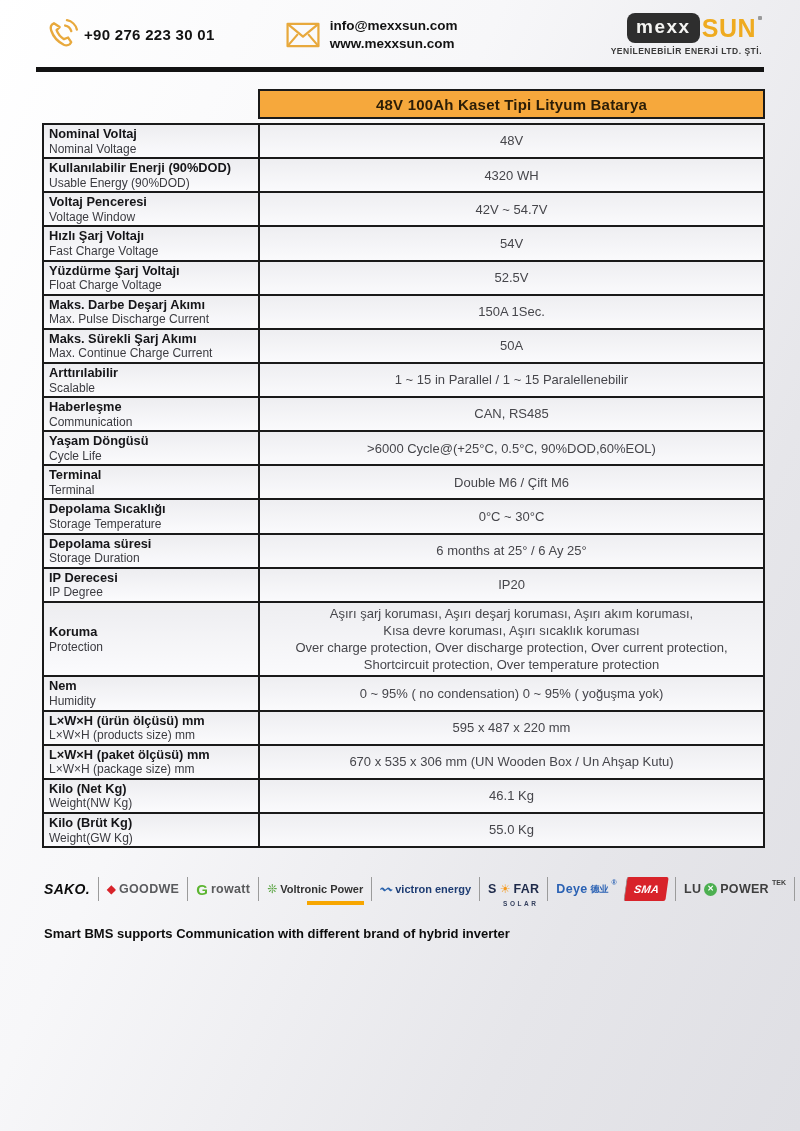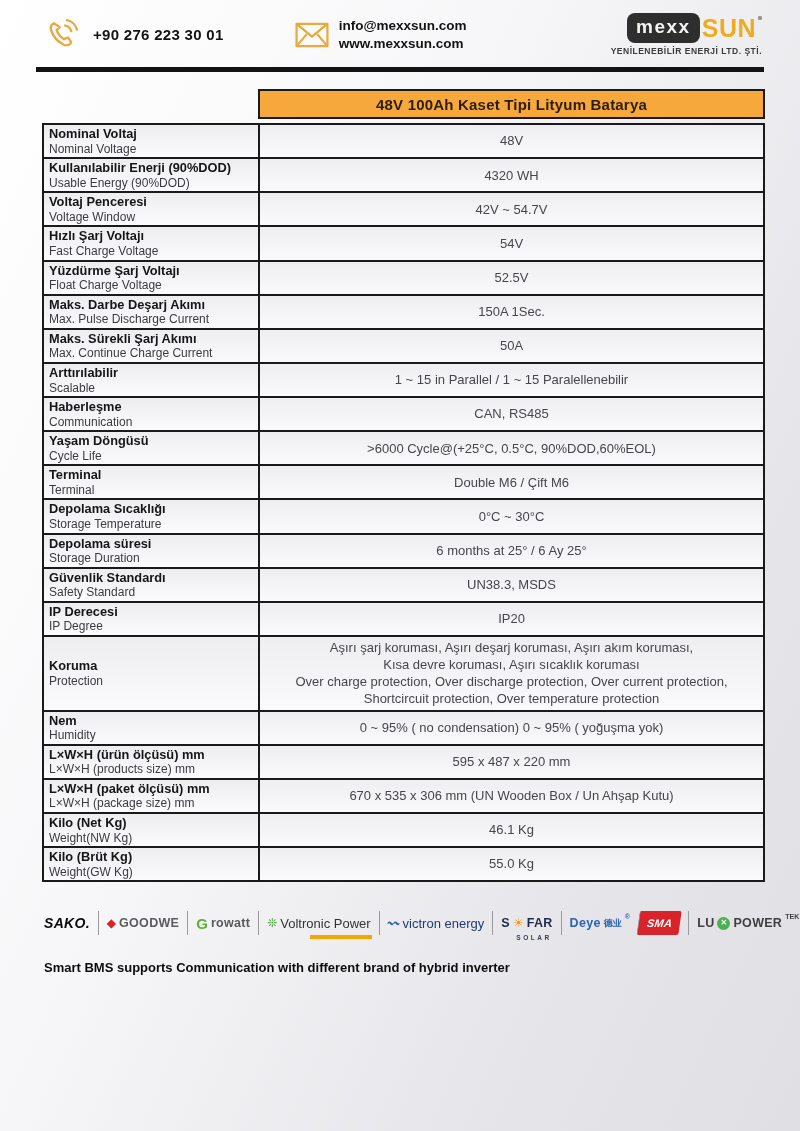--- a/index.html
+++ b/index.html
@@ -5,21 +5,21 @@
   * { box-sizing: border-box; margin: 0; padding: 0; }
   html, body { width: 800px; height: 1131px; }
   body {
     font-family: "Liberation Sans", sans-serif;
     background: linear-gradient(115deg, #ffffff 0%, #f7f7f9 38%, #e6e6ea 75%, #dfdfe4 100%);
     overflow: hidden;
   }
   
   .topbar { display: flex; align-items: center; padding: 13px 38px 9px 44px; }
   .phone-group, .email-group { display: flex; align-items: center; }
-  .phone-group { gap: 13px; }
+  .phone-group { gap: 4px; }
   .email-group { gap: 9px; margin-left: 70px; }
   .phone-number { font-size: 15px; font-weight: bold; color: #131313; letter-spacing: .3px; }
   .email-lines { font-size: 13.5px; font-weight: bold; color: #131313; line-height: 1.3; }
   .logo-block { margin-left: auto; text-align: right; }
   .logo-row { display: flex; align-items: center; justify-content: flex-end; }
   .logo-mexx { background: #2e2e2e; color: #f4f4f2; font-weight: bold; font-size: 19px;
                padding: 3px 9px 5px; border-radius: 8px; letter-spacing: 1.5px; }
   .logo-sun { color: #efab20; font-weight: 900; font-size: 25px; letter-spacing: .5px; margin-left: 2px; }
   .logo-tm { width: 4px; height: 4px; background: #9a9a9a; border-radius: 1px; align-self: flex-start; margin: 3px 0 0 2px; }
   .logo-sub { font-size: 8.5px; font-weight: bold; color: #3a3a3a; margin-top: 3px; letter-spacing: .5px; }
@@ -40,21 +40,21 @@
   td.val { text-align: center; font-size: 13px; color: #46464b; padding: 2px 8px;
            background: linear-gradient(180deg, #eeeef1 0%, #fafafc 100%);
            white-space: pre-line; line-height: 1.32; }
   tr.tall td { height: 64px; }
   
   .brand-strip { display: flex; align-items: center; margin: 26px 34px 0 44px; height: 30px; }
   .brand { display: inline-flex; align-items: center; gap: 3px; position: relative; white-space: nowrap; }
   .brand + .brand { border-left: 1.5px solid #9b9b9b; padding-left: 8px; margin-left: 8px; height: 24px; }
   .b-text { font-weight: bold; font-size: 12.5px; letter-spacing: .3px; }
   .b-italic { font-style: italic; font-weight: 900; font-size: 14px; }
-  .b-small { font-size: 13px; font-weight: normal; letter-spacing: 0; }
+  .b-small { font-size: 11px; font-weight: bold; letter-spacing: 0; }
   .b-lead { font-weight: bold; font-size: 15px; }
   .b-icon { font-size: 12px; line-height: 1; }
   .b-midicon { font-size: 12px; line-height: 1; }
   .b-circle { background: #4caf50; color: #fff; border-radius: 50%; width: 13px; height: 13px;
               display: inline-flex; align-items: center; justify-content: center; font-size: 8px; font-weight: bold; }
   .b-sup { font-size: 7px; font-weight: bold; align-self: flex-start; margin-top: 2px; }
   .b-extra { font-size: 9px; font-weight: bold; }
   .b-sub { position: absolute; bottom: -6px; right: 1px; font-size: 6.5px; font-weight: bold;
            letter-spacing: 2.5px; color: #35405e; }
   .b-underbar { position: absolute; bottom: -4px; right: -1px; width: 55%; height: 4px; }
@@ -212,27 +212,20 @@
     </tr>
 
     <tr>
       <td class="lbl">
         <div class="lbl-tr">Depolama süresi</div>
         <div class="lbl-en">Storage Duration</div>
       </td>
       <td class="val">6 months at 25° / 6 Ay 25°</td>
     </tr>
 
-    <tr>
-      <td class="lbl">
-        <div class="lbl-tr">Güvenlik Standardı</div>
-        <div class="lbl-en">Safety Standard</div>
-      </td>
-      <td class="val">UN38.3, MSDS</td>
-    </tr>
 
     <tr>
       <td class="lbl">
         <div class="lbl-tr">IP Derecesi</div>
         <div class="lbl-en">IP Degree</div>
       </td>
       <td class="val">IP20</td>
     </tr>
 
     <tr class="tall">

